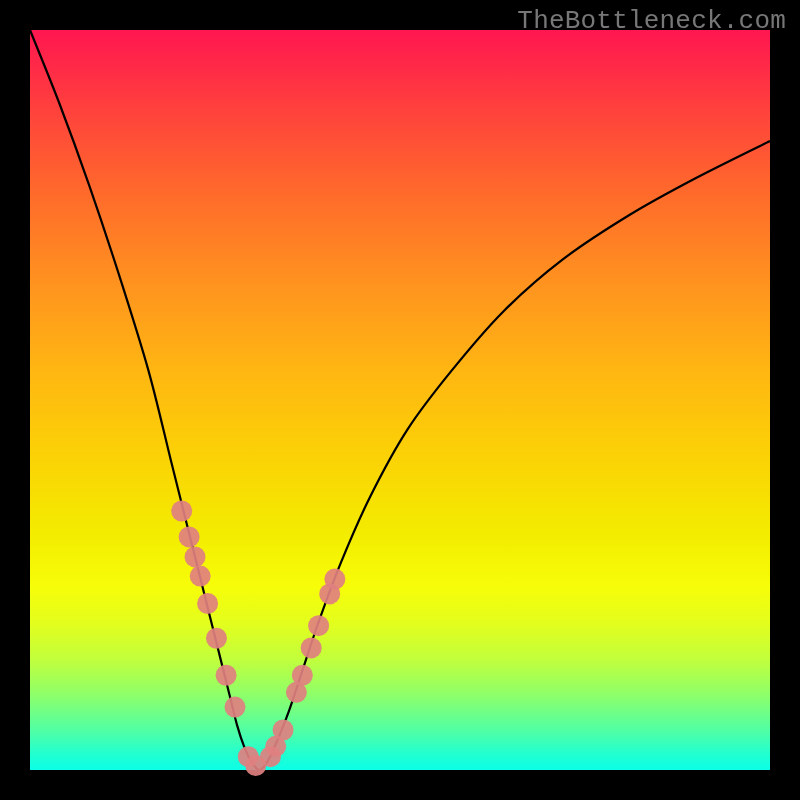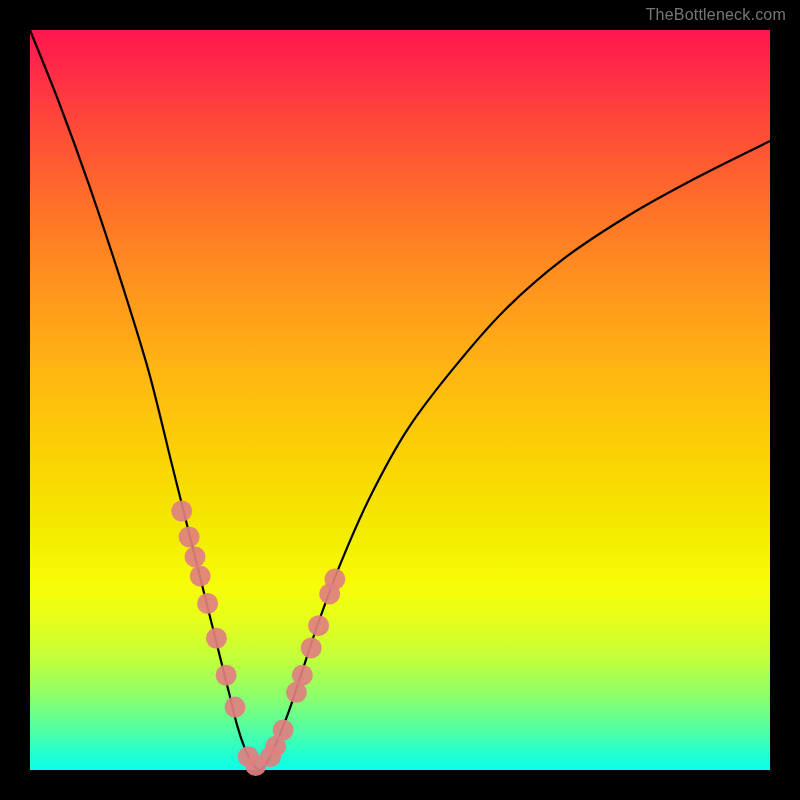--- a/index.html
+++ b/index.html
@@ -35,22 +35,22 @@
       #C2FF3C 85%,
       #8CFF6B 90%,
       #4CFFA9 95%,
       #1FFFD2 98%,
       #0CFFE8 100%);
   }
   .watermark {
     position: absolute;
     top: 6px;
     right: 14px;
-    font-family: Liberation Sans, sans-serif;
-    font-size: 16px;
+    font-family: Liberation Mono, monospace;
+    font-size: 26px;
     color: #777;
     letter-spacing: 0.2px;
     user-select: none;
   }
   svg.curve {
     position: absolute;
     left: 0;
     top: 0;
     width: 740px;
     height: 740px;

